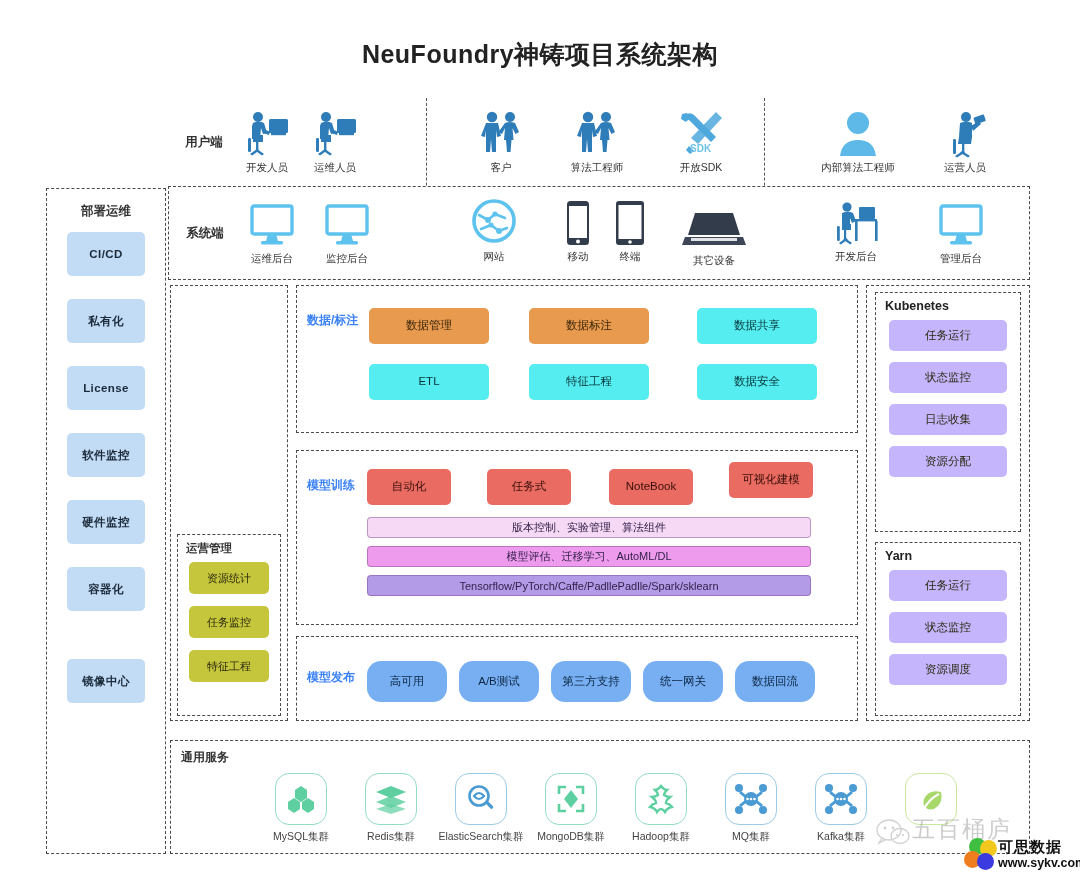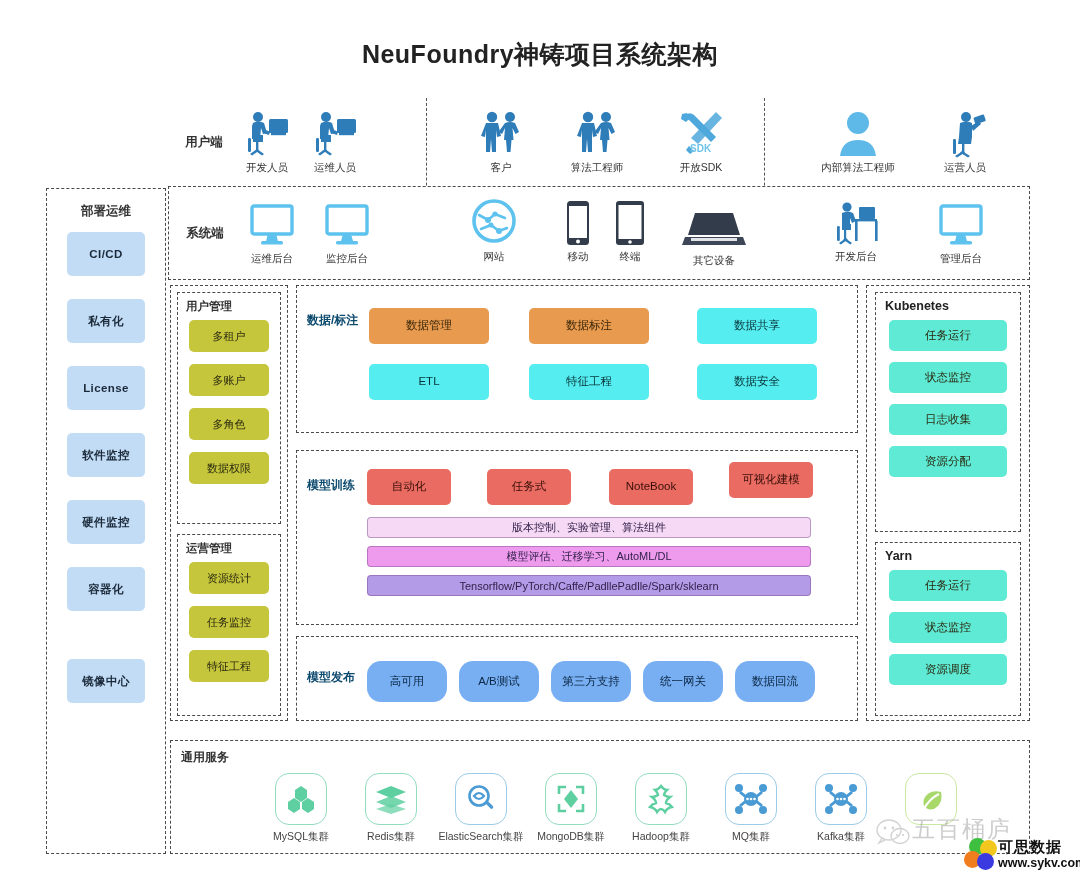--- a/index.html
+++ b/index.html
@@ -76,21 +76,21 @@
     width:80px; margin:0 auto 12px auto; height:32px;
     background:#C6C63C; border-radius:5px;
     display:flex; align-items:center; justify-content:center;
     font-size:11px; color:#2a2a10;
   }
 
   
   #center { position:absolute; left:296px; top:285px; width:562px; height:436px; }
   .panel { position:absolute; left:0; right:0; border:1.6px dashed #4a4a4a; background:#fff; }
   .panel-title {
-    position:absolute; left:10px; font-size:12px; font-weight:bold; color:#0c4a6e;
+    position:absolute; left:10px; font-size:12px; font-weight:bold; color:#3b82f6;
   }
   .chip {
     position:absolute; border-radius:5px;
     display:flex; align-items:center; justify-content:center;
     font-size:11.5px; text-align:center; line-height:1.15;
   }
   .chip.orange { background:#E89A4F; color:#3a2608; }
   .chip.cyan   { background:#55EDEF; color:#08343a; }
   .chip.red    { background:#E96B61; color:#3a0f0a; }
   .chip.blue   { background:#77AFF2; color:#0c2745;border-radius:14px; }
@@ -102,21 +102,21 @@
 
   
   #col-right {
     position:absolute; left:866px; top:285px; width:164px; height:436px;
     border:1.6px dashed #4a4a4a; background:#fff;
   }
   .right-sub { position:absolute; left:8px; right:8px; border:1.5px dashed #4a4a4a; background:#fff; }
   .right-title { font-size:12.5px; font-weight:bold; color:#222; margin:6px 0 7px 9px; }
   .right-chip {
     width:118px; margin:0 auto 11px auto; height:31px;
-    background:#5eead4; border-radius:5px;
+    background:#c4b5fd; border-radius:5px;
     display:flex; align-items:center; justify-content:center;
     font-size:11.5px; color:#2a2a10;
   }
 
   
   #bottom {
     position:absolute; left:170px; top:740px; width:860px; height:114px;
     border:1.6px dashed #4a4a4a; background:#fff;
   }
   #bottom .sub-title { position:absolute; left:10px; top:8px; margin:0; font-size:12px; }
@@ -393,27 +393,20 @@
   <div class="side-chip">CI/CD</div>
   <div class="side-chip">私有化</div>
   <div class="side-chip">License</div>
   <div class="side-chip">软件监控</div>
   <div class="side-chip">硬件监控</div>
   <div class="side-chip">容器化</div>
   <div class="side-chip" style="margin-bottom:13px;margin-top:48px;">镜像中心</div>
 </div>
 
 <div id="col-usermgmt">
-  <div class="sub-box" style="top:6px;height:232px;">
-    <div class="sub-title">用户管理</div>
-    <div class="olive-chip">多租户</div>
-    <div class="olive-chip">多账户</div>
-    <div class="olive-chip">多角色</div>
-    <div class="olive-chip">数据权限</div>
-  </div>
   <div class="sub-box" style="top:248px;height:182px;">
     <div class="sub-title">运营管理</div>
     <div class="olive-chip">资源统计</div>
     <div class="olive-chip">任务监控</div>
     <div class="olive-chip">特征工程</div>
   </div>
 </div>
 
 <div id="center">
 

